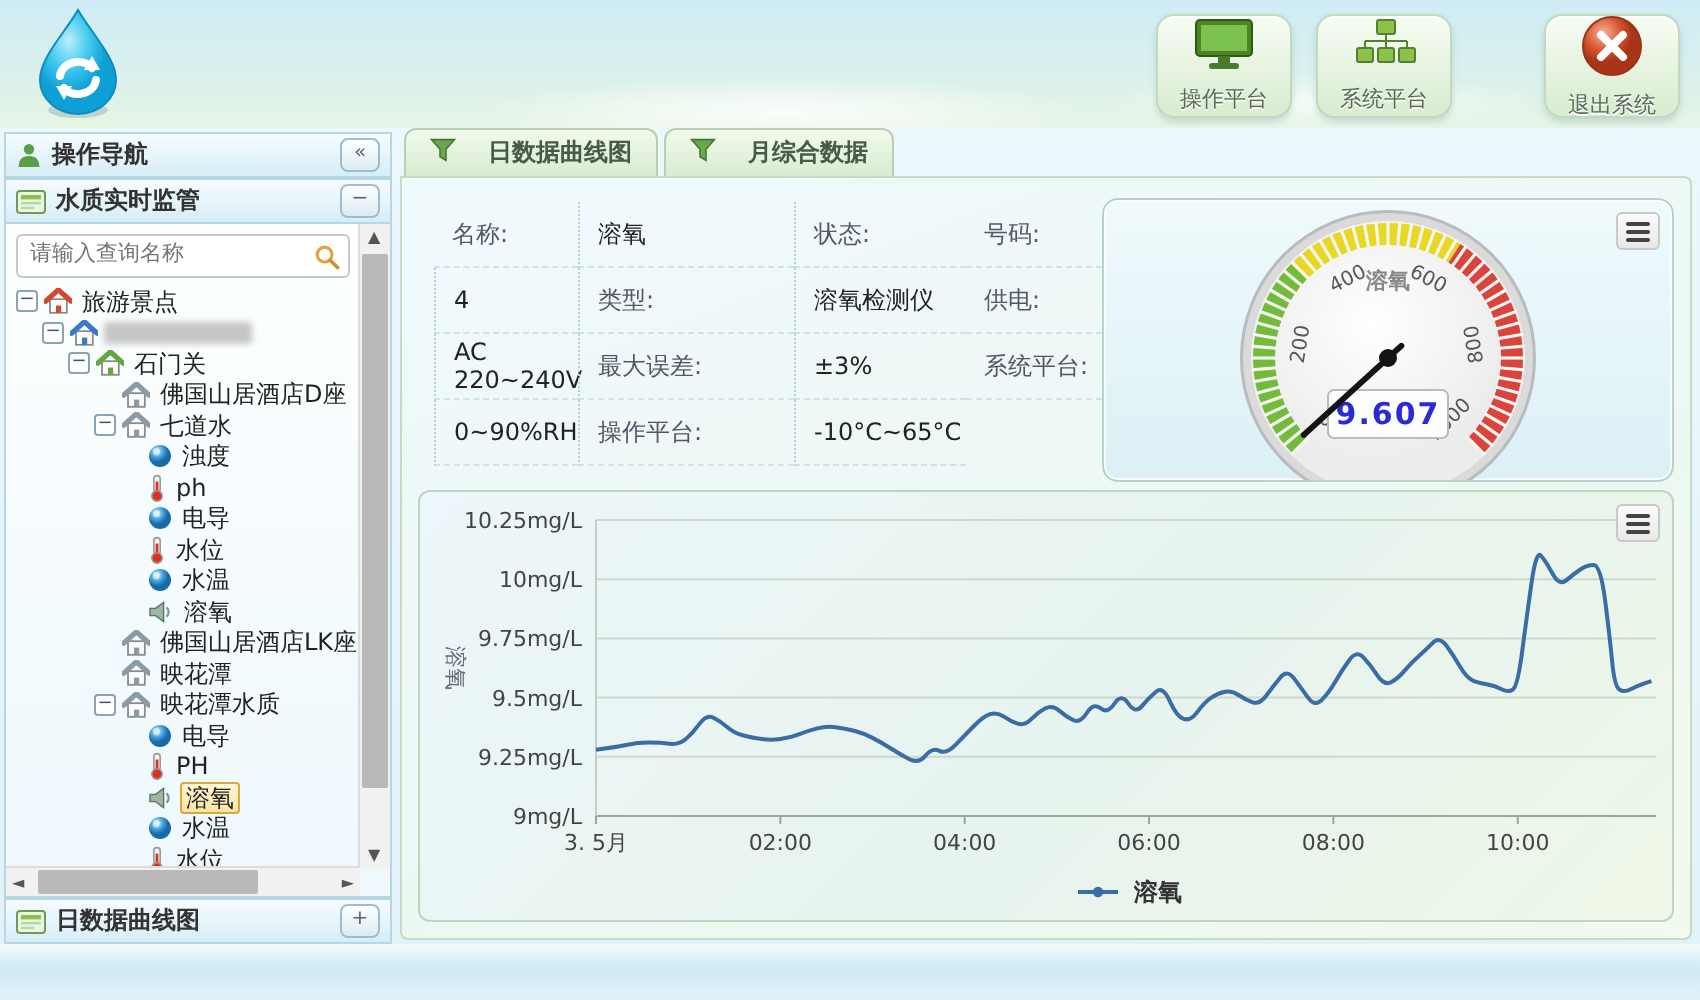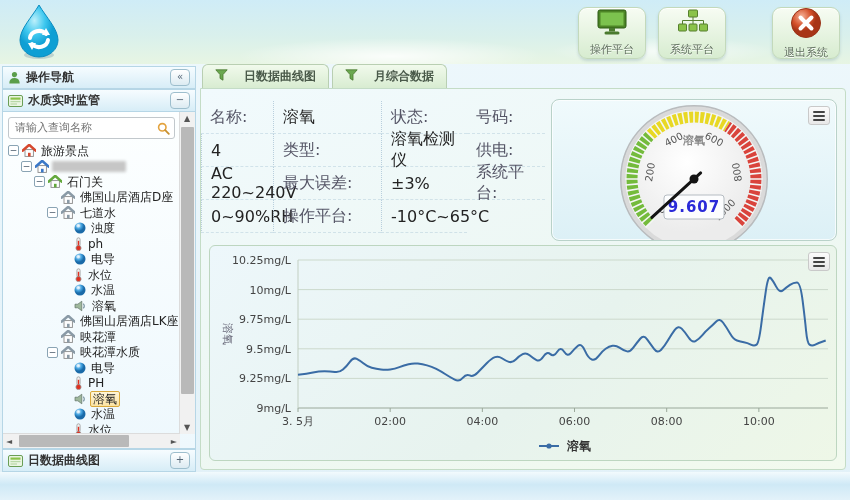--- a/index.html
+++ b/index.html
@@ -74,23 +74,23 @@
     font-size:12px;font-weight:bold;color:#4a5a4a;
   }
   .tab.active{background:#fcfefc;color:#222;height:25px;margin-bottom:-1px;}
   .content{
     position:absolute;top:24px;left:0;right:0;bottom:0;
     border:1px solid #c4dcc6;border-radius:0 4px 4px 4px;
     background:linear-gradient(160deg,#f1fafd 0%,#edf7f3 55%,#f2faee 100%);
   }
   
   .infogrid{
-    position:absolute;left:0;top:12px;width:344px;
+    position:absolute;left:16px;top:12px;width:344px;
     display:grid;grid-template-columns:72px 108px 86px 1fr;grid-auto-rows:33px;
-    align-items:center;font-size:16px;
+    align-items:center;font-size:12px;
   }
   .icell{height:100%;display:flex;align-items:center;padding-left:9px;box-sizing:border-box;
     border-bottom:1px dashed rgba(140,175,200,.30);}
   .icell.lab{color:#556;}
   .icell.val{color:#222;border-left:1px dotted #b9cfdd;}
   .icell.lab2{color:#556;border-left:1px dotted #b9cfdd;}
   .icell.accent{color:#4747e0;}
   
   .gaugepanel{
     position:absolute;left:350px;right:8px;top:10px;height:140px;overflow:hidden;

